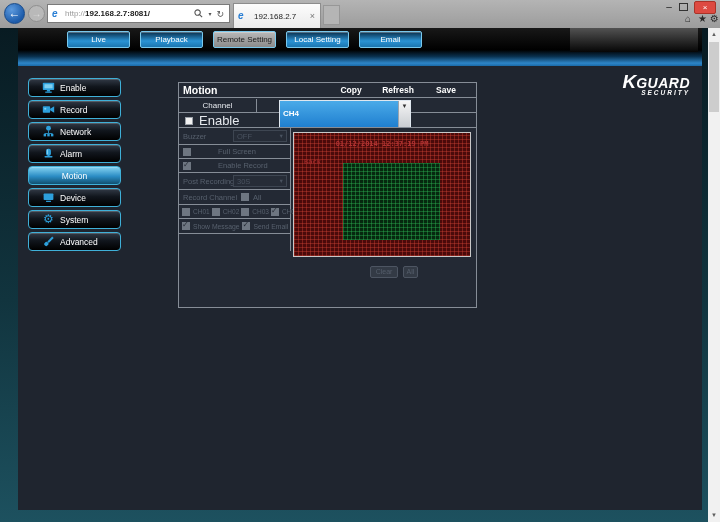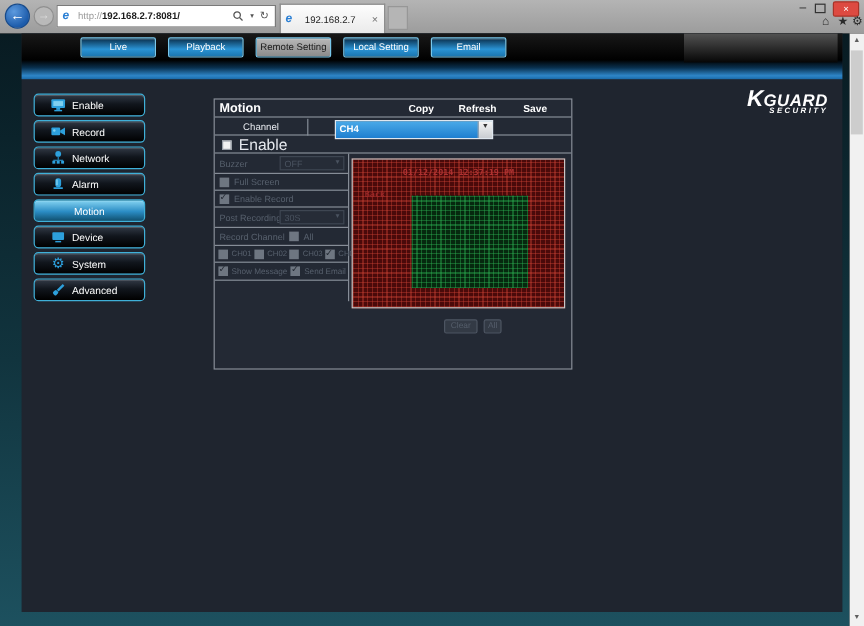--- a/index.html
+++ b/index.html
@@ -80,21 +80,21 @@
   
   .panel { position:absolute; left:160px; top:54px; width:299px; height:226px;
            border:1px solid #868d97; background:#232934; }
   .p-header { position:absolute; top:0; left:0; width:100%; height:15px; border-bottom:1px solid #868d97; }
   .p-title { position:absolute; left:4px; top:1px; font-size:10.5px; font-weight:bold; color:#fff; }
   .p-act { position:absolute; top:2px; width:44px; text-align:center; font-size:8.5px; font-weight:bold; color:#fff; }
   .act-copy { left:150px; } .act-refresh { left:197px; } .act-save { left:245px; }
   .p-channel { position:absolute; top:16px; left:0; width:100%; height:14px; border-bottom:1px solid #868d97; }
   .p-ch-div { position:absolute; left:77px; top:16px; height:14px; width:1px; background:#868d97; }
   .p-ch-label { position:absolute; left:0; top:18px; width:77px; text-align:center; font-size:8px; color:#e6e9ee; }
-  .dropdown { position:absolute; left:100px; top:17px; width:132px; height:16px;
+  .dropdown { position:absolute; left:100px; top:17px; width:132px; height:28px;
               border:1px solid #dfe7ef; background:linear-gradient(#4aaae8,#1f7fd0);
               display:flex; align-items:center; }
   .dd-value { flex:1; color:#fff; font-size:8px; font-weight:bold; padding-left:3px; line-height:10px; }
   .dd-arrow { width:12px; height:100%; background:linear-gradient(#f6f6f6,#c9cdd2); border-left:1px solid #9aa4ae;
               color:#333; font-size:6px; line-height:10px; text-align:center; }
   .p-enable { position:absolute; top:31px; left:0; width:100%; height:14px; border-bottom:1px solid #868d97;
               display:flex; align-items:center; gap:6px; padding-left:6px; }
   .p-enable span { font-size:13px; color:#e6e9ee; }
 
   
@@ -107,21 +107,21 @@
   .lcol { position:absolute; left:0; top:45px; width:112px; height:123px; border-right:1px solid #868d97; }
   .lrow { position:relative; width:100%; border-bottom:1px solid #868d97; display:flex; align-items:center; }
   .lrow .lbl { font-size:7.5px; color:#57606d; padding-left:4px; }
   .h17 { height:17px; } .h14 { height:14px; } .h15 { height:15px; }
   .dis-select { position:absolute; left:54px; top:50%; transform:translateY(-50%); width:54px; height:12px;
                 background:#262c37; border:1px solid #3e4652; color:#4a5360; font-size:7.5px;
                 display:flex; align-items:center; padding-left:3px; }
   .dis-select .dsv { flex:1; }
   .dis-select .dsa { font-size:5.5px; padding-right:2px; color:#4a5360; }
   .cbrow { gap:4px; padding-left:4px; }
-  .cbrow .lbl { padding-left:0; }
+  .cbrow .lbl { padding-left:0;margin-left:23px; }
   .chan-row { gap:2px; padding-left:3px; }
   .chan-row .lbl { font-size:6.5px; padding-left:1px; }
   .msg-row { gap:3px; padding-left:3px; }
   .msg-row .lbl { font-size:6.8px; padding-left:0; }
   .all-cb { position:absolute; left:62px; }
   .all-lbl { position:absolute; left:74px; font-size:7.5px; color:#57606d; }
 
   
   .preview { position:absolute; left:114px; top:49px; width:178px; height:125px;
              border:1px solid #c8c8c8; background-color:#4a0a0a;

